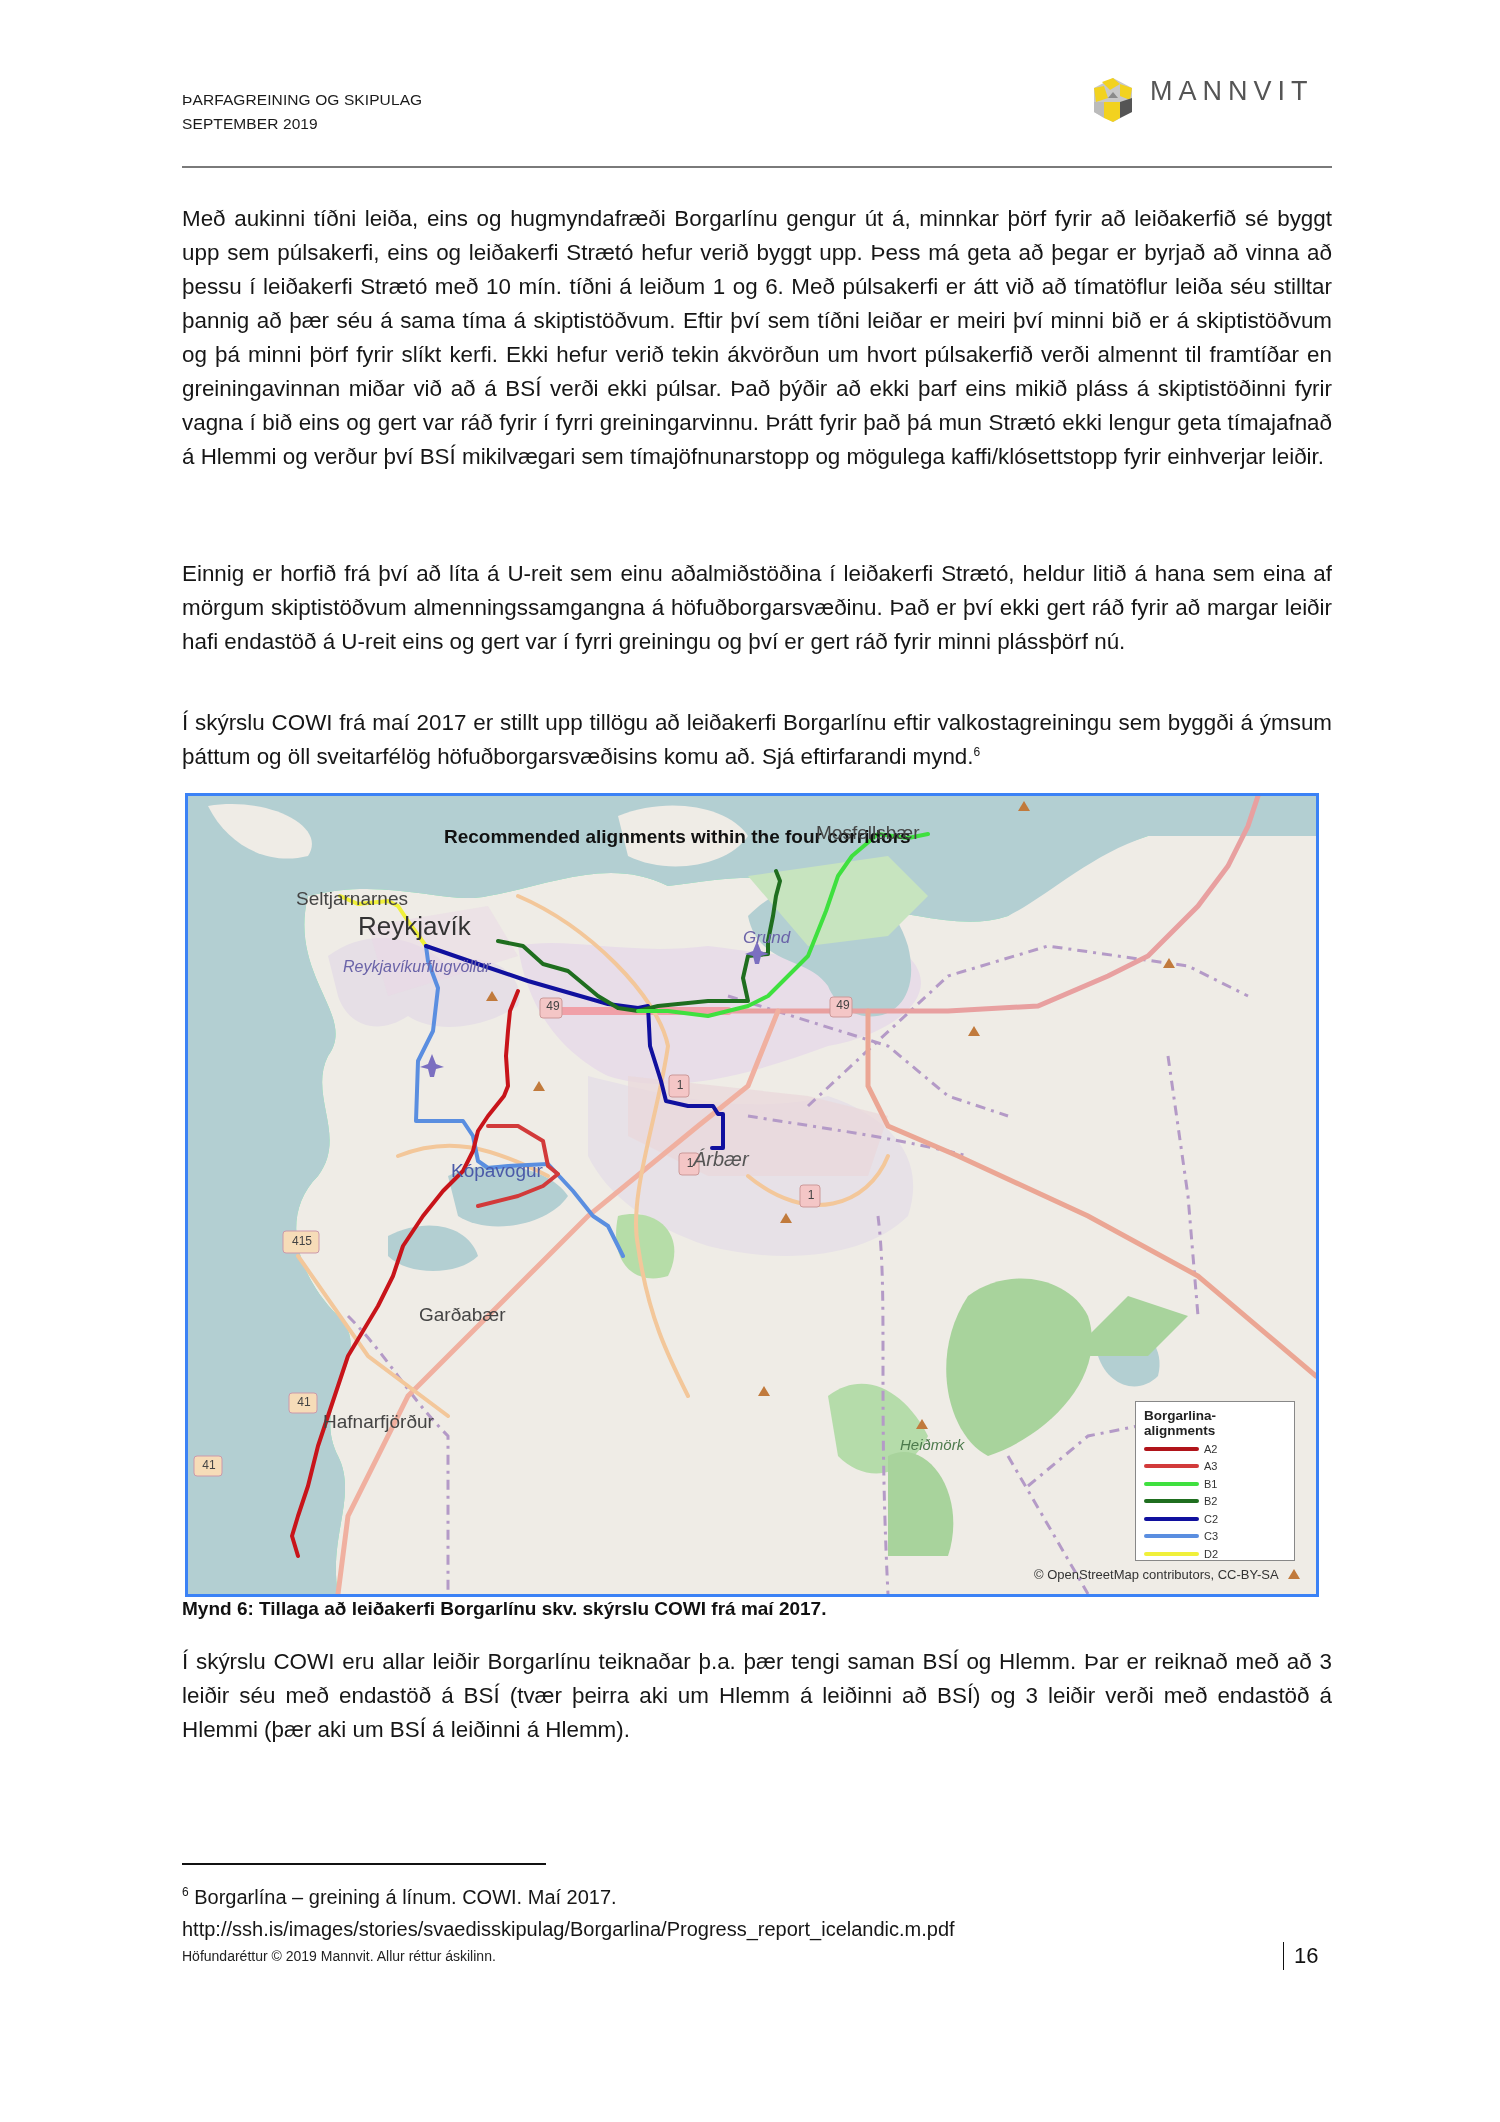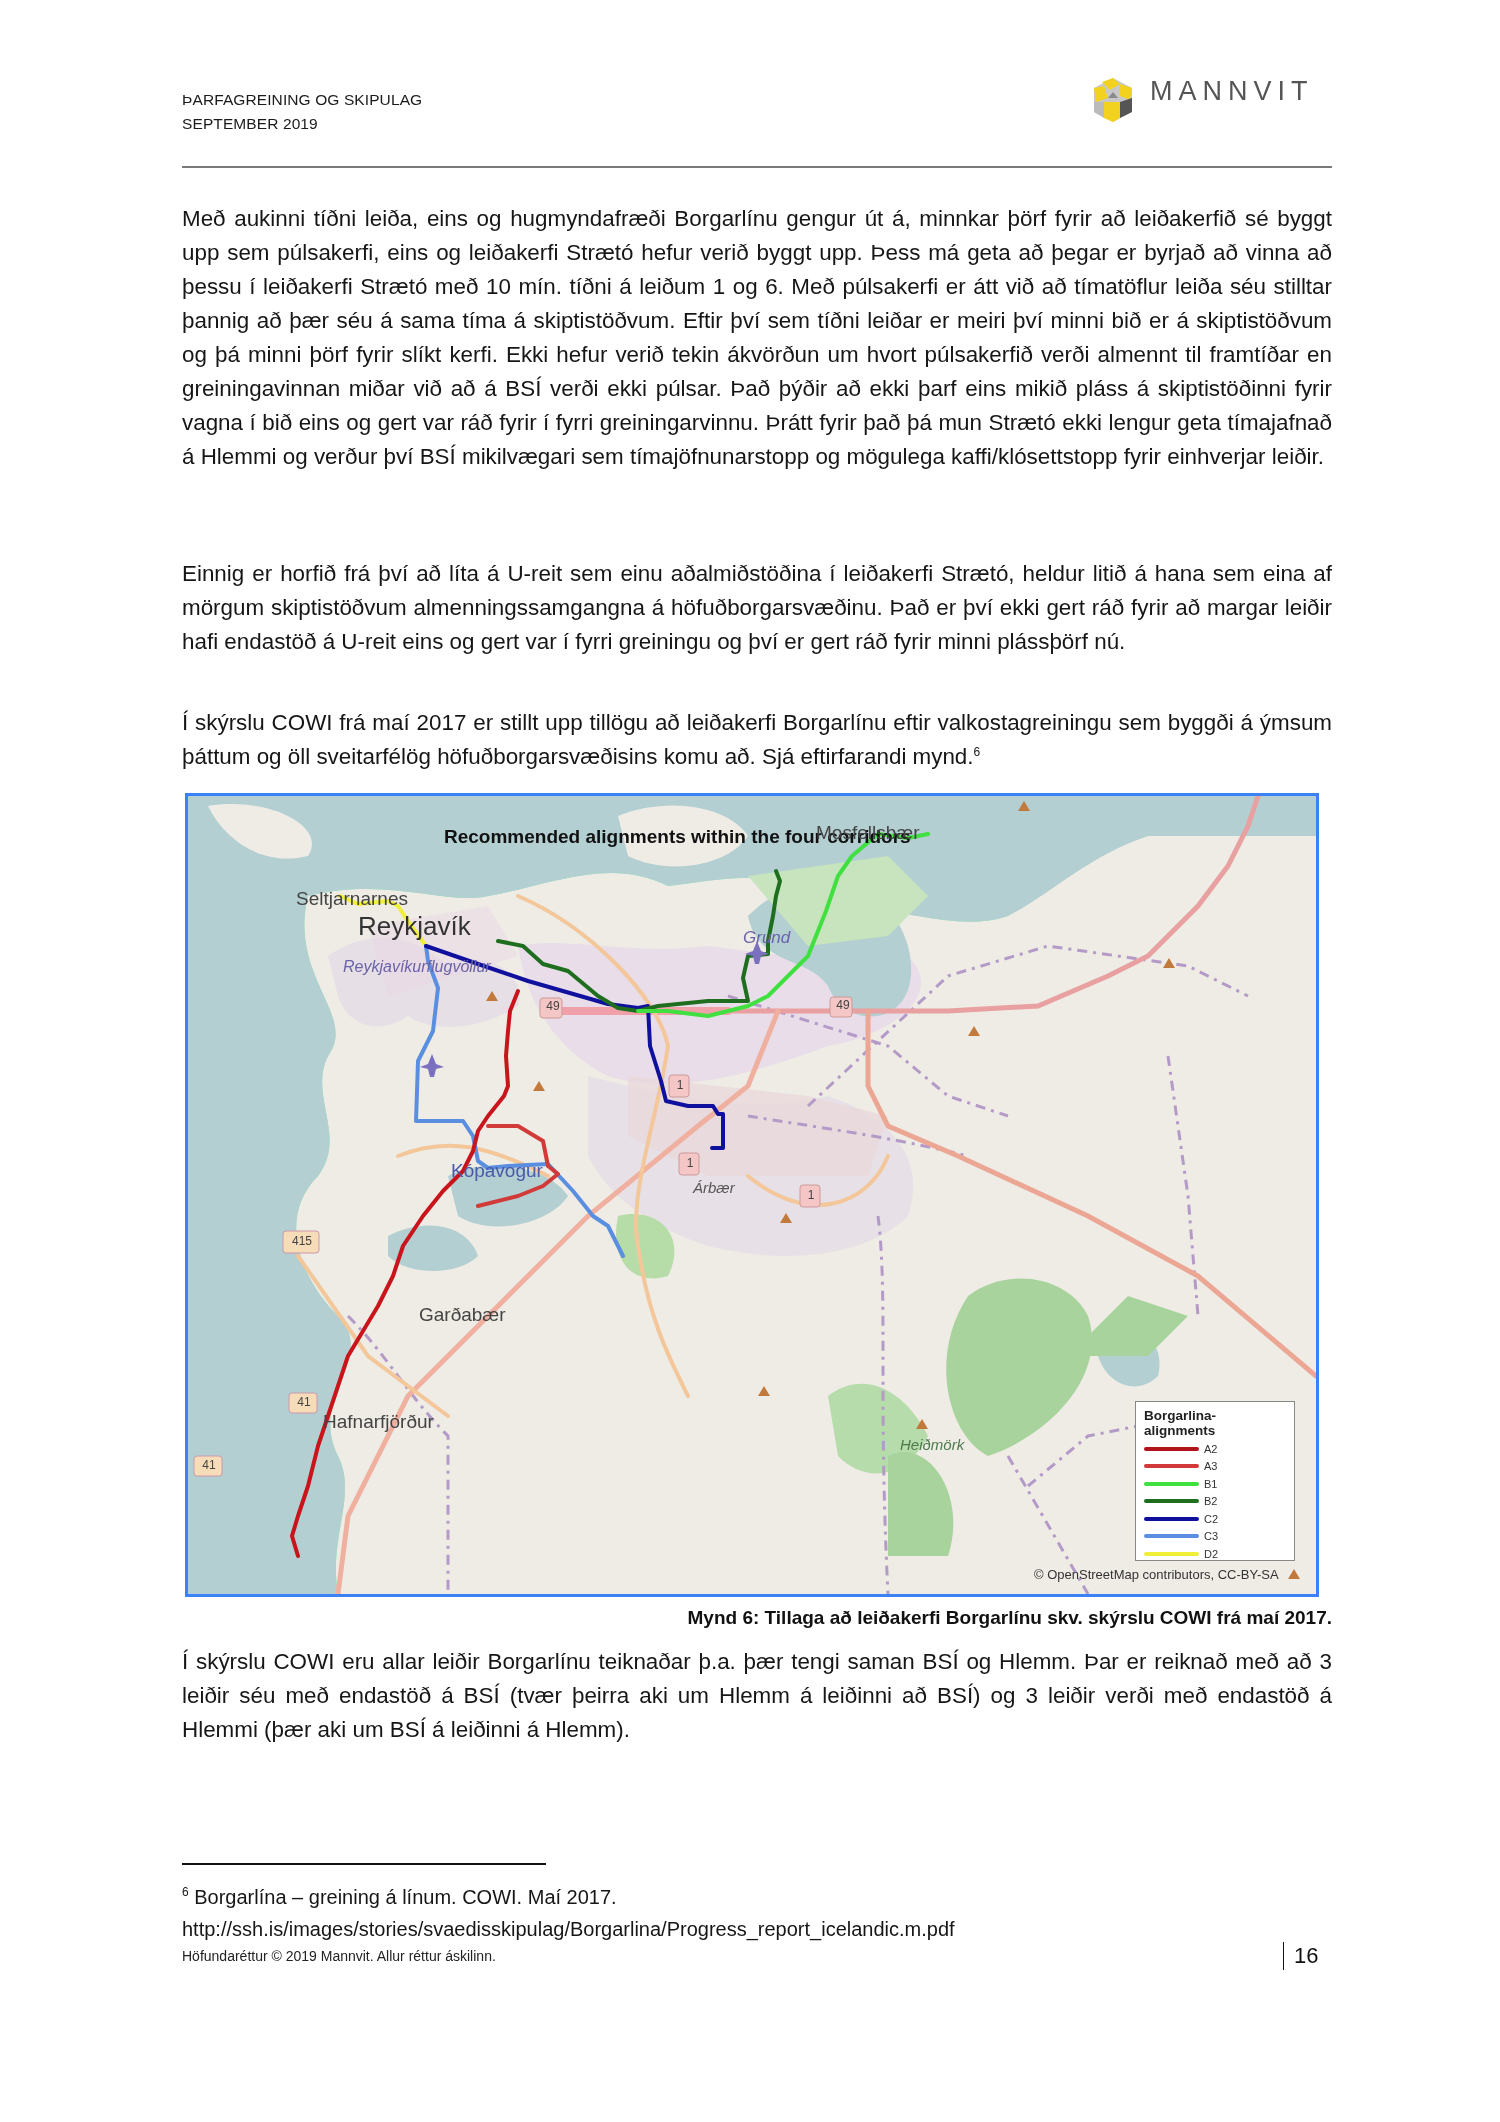--- a/index.html
+++ b/index.html
@@ -21,21 +21,21 @@
   .map svg { position:absolute; left:0; top:0; }
   .map-title { position:absolute; left:256px; top:30px; font-weight:bold; font-size:19px; color:#111; }
   .map-label { position:absolute; font-size:19px; color:#444; }
   .map-label.big { font-size:26px; color:#333; }
   .map-label.italic { font-style:italic; color:#6a63a8; font-size:16px; }
   .legend { position:absolute; left:947px; top:605px; width:160px; height:160px; background:#fff; border:1px solid #888; padding:6px 8px; box-sizing:border-box; }
   .legend-title { font-weight:bold; font-size:13.5px; color:#222; margin-bottom:2px; }
   .legend-row { display:flex; align-items:center; height:17.5px; font-size:11px; color:#333; }
   .legend-swatch { width:55px; height:4px; border-radius:2px; margin-right:5px; }
   .credit { position:absolute; left:846px; top:771px; font-size:13px; color:#333; }
-  .caption { position:absolute; left:182px; top:1598px; width:1150px; text-align:right; font-weight:bold; font-size:19px; color:#111;margin-top:9px; }
+  .caption { position:absolute; left:182px; top:1598px; width:1150px; text-align:left; font-weight:bold; font-size:19px; color:#111; }
   .fn-rule { position:absolute; left:182px; top:1863px; width:364px; height:2px; background:#111; }
   .footnote { position:absolute; left:182px; top:1881px; width:1150px; font-size:20px; line-height:32px; color:#161616; }
   .footnote sup { font-size:12px; }
   .footer-left { position:absolute; left:182px; top:1948px; font-size:14px; color:#222; }
   .footer-right { position:absolute; left:1283px; top:1942px; font-size:22px; color:#111; border-left:1.5px solid #111; padding-left:10px; height:28px; line-height:28px; }
 </style>
 </head>
 <body>
 
 <div class="header">
@@ -163,21 +163,21 @@
     </g>
   </svg>
 
   <div class="map-title">Recommended alignments within the four corridors</div>
 
   <span class="map-label" style="left:108px;top:92px;">Seltjarnarnes</span>
   <span class="map-label big" style="left:170px;top:115px;">Reykjavík</span>
   <span class="map-label italic" style="left:155px;top:162px;">Reykjavíkurflugvöllur</span>
   <span class="map-label" style="left:628px;top:26px;">Mosfellsbær</span>
   <span class="map-label italic" style="left:555px;top:132px;font-size:17px;">Grund</span>
-  <span class="map-label italic" style="left:505px;top:352px;font-size:15px;color:#555;margin-top:31px;">Árbær</span>
+  <span class="map-label italic" style="left:505px;top:352px;font-size:20px;color:#555;">Árbær</span>
   <span class="map-label" style="left:263px;top:364px;color:#4a5aa8;">Kópavogur</span>
   <span class="map-label" style="left:231px;top:500px;margin-top:8px;">Garðabær</span>
   <span class="map-label" style="left:135px;top:615px;">Hafnarfjörður</span>
   <span class="map-label italic" style="left:712px;top:640px;color:#4c7a4c;font-size:15px;">Heiðmörk</span>
 
   <span class="map-label" style="left:354px;top:203px;font-size:12px;width:22px;text-align:center;">49</span>
   <span class="map-label" style="left:644px;top:202px;font-size:12px;width:22px;text-align:center;">49</span>
   <span class="map-label" style="left:482px;top:282px;font-size:12px;width:20px;text-align:center;">1</span>
   <span class="map-label" style="left:492px;top:360px;font-size:12px;width:20px;text-align:center;">1</span>
   <span class="map-label" style="left:613px;top:392px;font-size:12px;width:20px;text-align:center;">1</span>

